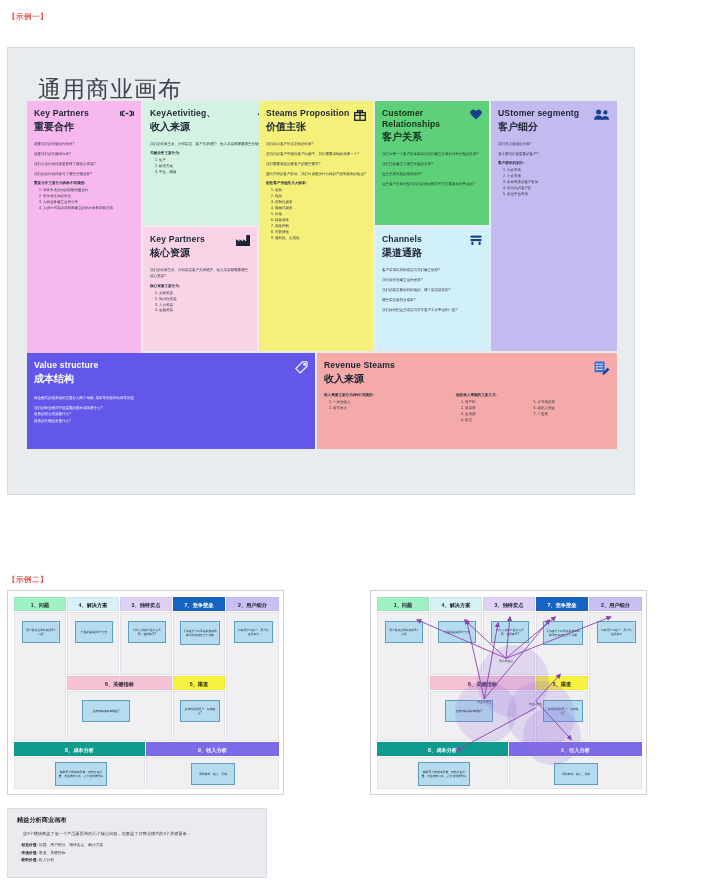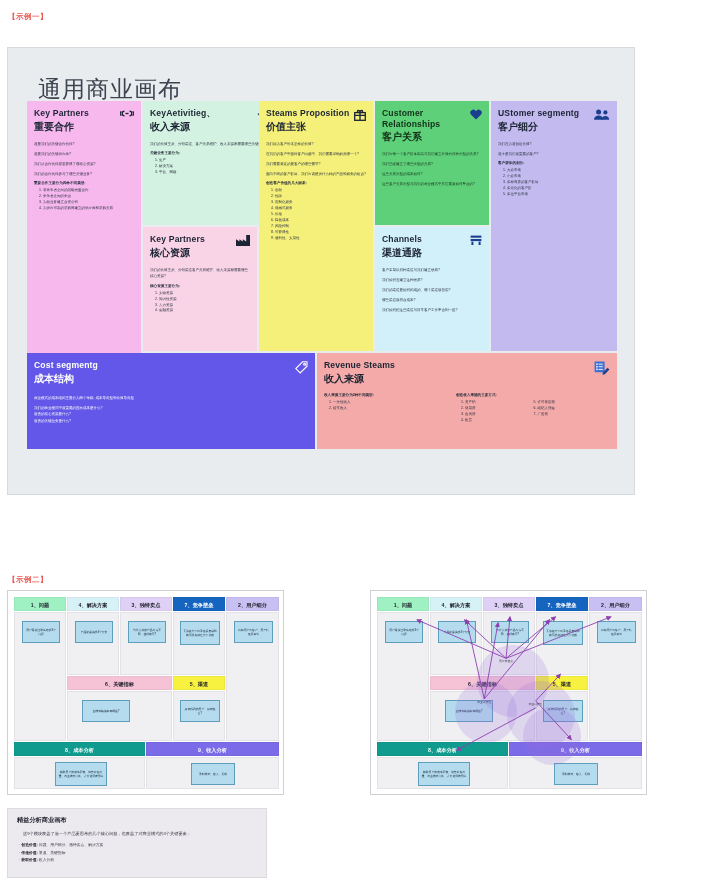--- a/index.html
+++ b/index.html
@@ -325,21 +325,21 @@
     <div class="cell" id="c-cost">
       <div class="hd">
         <span class="ico">
           <svg width="13" height="13" viewBox="0 0 13 13">
               <g fill="none" stroke="currentColor" stroke-width="1.1">
             <path d="M7.6 0.8H12v4.4L5.2 12 0.8 7.6z"></path>
                 <circle cx="9.6" cy="3.2" r="1"></circle>
               </g>
             </svg>
         </span>
-        <div class="en">Cost segmentg</div>
+        <div class="en">Value structure</div>
         <div class="cn">成本结构</div>
       </div>
       <div class="q" style="margin-top:10px">商业模式的成本结构主要分为两个等级: 成本导向型和价值导向型</div>
       <div class="q" style="margin-bottom:0">我们的商业模式中最重要的固有成本是什么?</div>
       <div class="q" style="margin-bottom:0">最贵的核心资源是什么?</div>
       <div class="q" style="margin-bottom:0">最贵的关键业务是什么?</div>
     </div>
 
     <div class="cell" id="c-revenue">
       <div class="hd">

